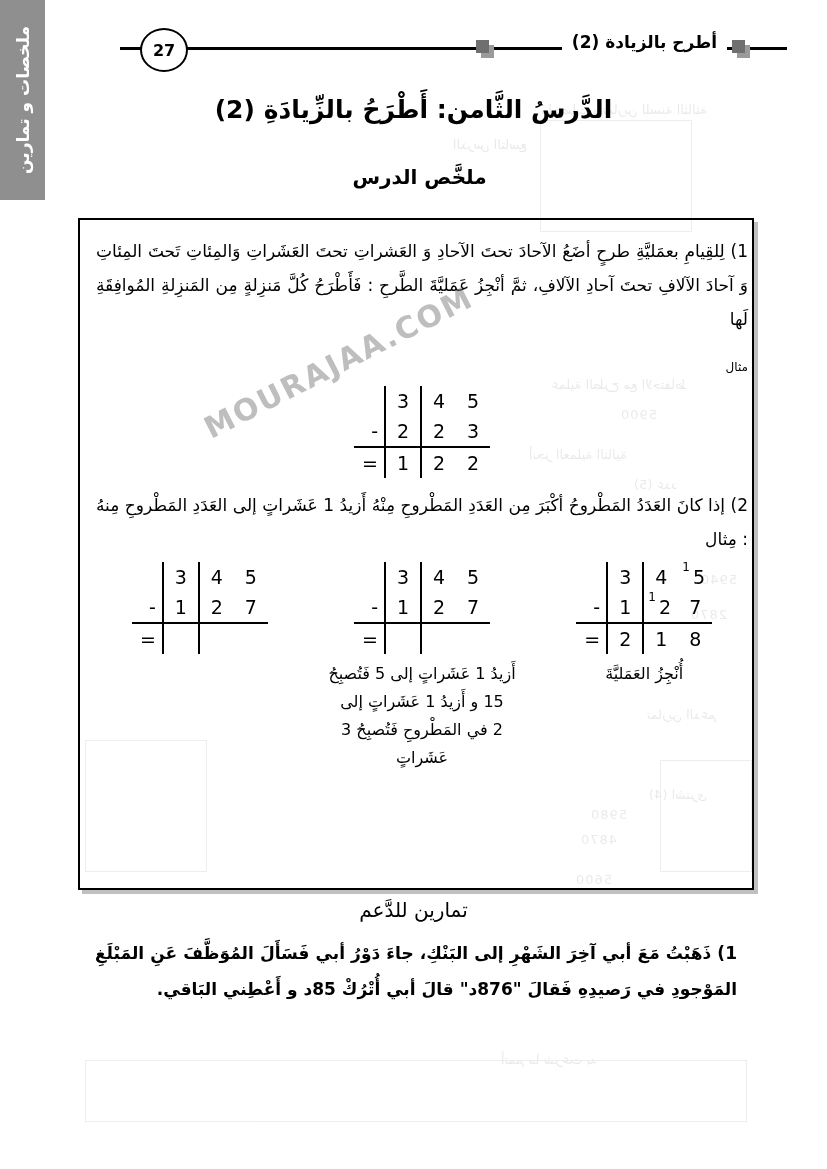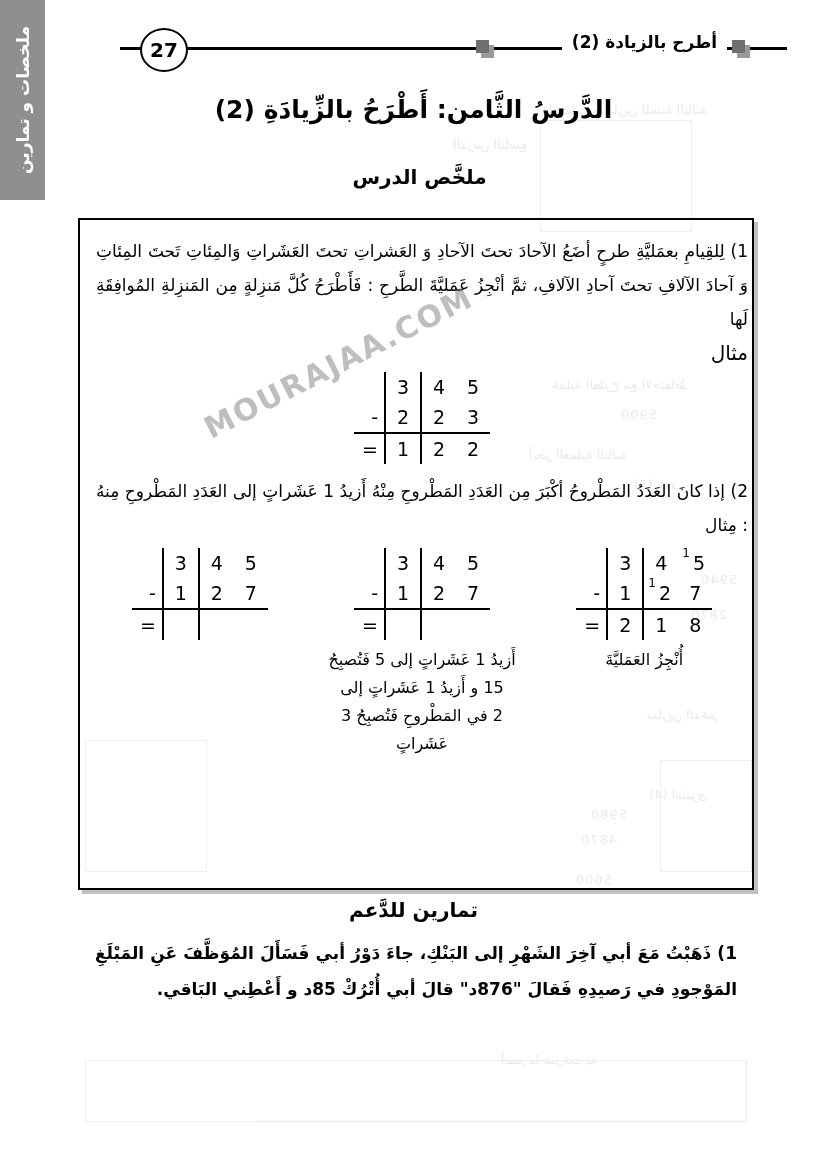--- a/index.html
+++ b/index.html
@@ -44,21 +44,21 @@
     position:absolute;top:28px;left:120px;right:40px;height:40px;
   }
   .header .rule{
     position:absolute;top:19px;left:0;right:0;height:3px;background:#000;
   }
   .page-circle{
     position:absolute;left:20px;top:0px;
     width:44px;height:40px;border-radius:50%;
     border:2.5px solid #000;background:#fff;
     display:flex;align-items:center;justify-content:center;
-    font-size:20px;font-weight:bold;
+    font-size:16px;font-weight:bold;
     font-family:"DejaVu Sans", sans-serif;
   }
   .header-title{
     position:absolute;right:60px;top:4px;
     background:#fff;padding:0 10px;
     font-size:17px;font-weight:bold;
     font-family:"DejaVu Sans", sans-serif;
     white-space:nowrap;
   }
   .sq{
@@ -88,21 +88,21 @@
   }
   .inner{
     position:relative;width:100%;height:100%;
     padding:14px 4px 0 16px;
     box-sizing:border-box;
   }
   .para{
     font-size:17px;line-height:34px;text-align:justify;
     font-family:"DejaVu Sans", sans-serif;
   }
-  .mithal{font-size:20px;line-height:30px;margin-top:2px;}
+  .mithal{font-size:12px;line-height:30px;margin-top:16px;}
 
   
   .sum-wrap{display:flex;justify-content:center;margin-top:4px;}
   .sum{
     display:inline-block;
     font-size:19px;
     font-family:"DejaVu Sans", sans-serif;
     direction:ltr;
   }
   .sum table{border-collapse:collapse;}
@@ -123,21 +123,21 @@
   }
   .col3{width:31%;display:flex;flex-direction:column;align-items:center;}
   .note{
     font-size:16px;line-height:28px;text-align:center;margin-top:6px;
     font-family:"DejaVu Sans", sans-serif;
   }
 
   
   .ex-title{
     position:absolute;top:898px;left:0;right:0;text-align:center;
-    font-size:20px;font-weight:bold;
+    font-size:20px;font-weight:normal;
   }
   .ex-body{
     position:absolute;top:935px;right:90px;left:95px;
     font-size:17px;line-height:36px;text-align:justify;font-weight:bold;
   }
 
   
   .wm{
     position:absolute;left:190px;top:345px;
     transform:rotate(-27deg);

